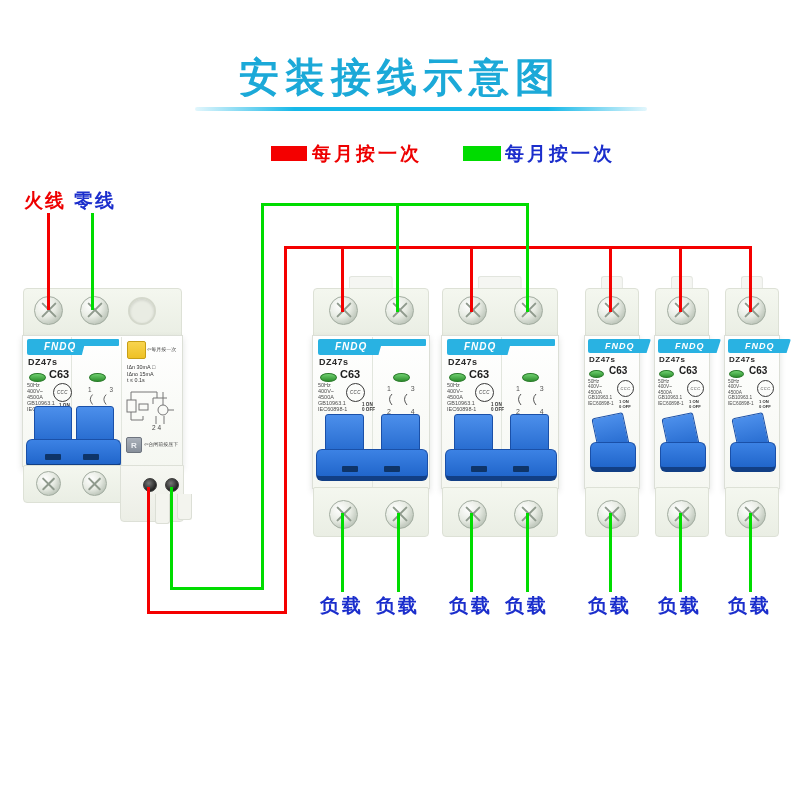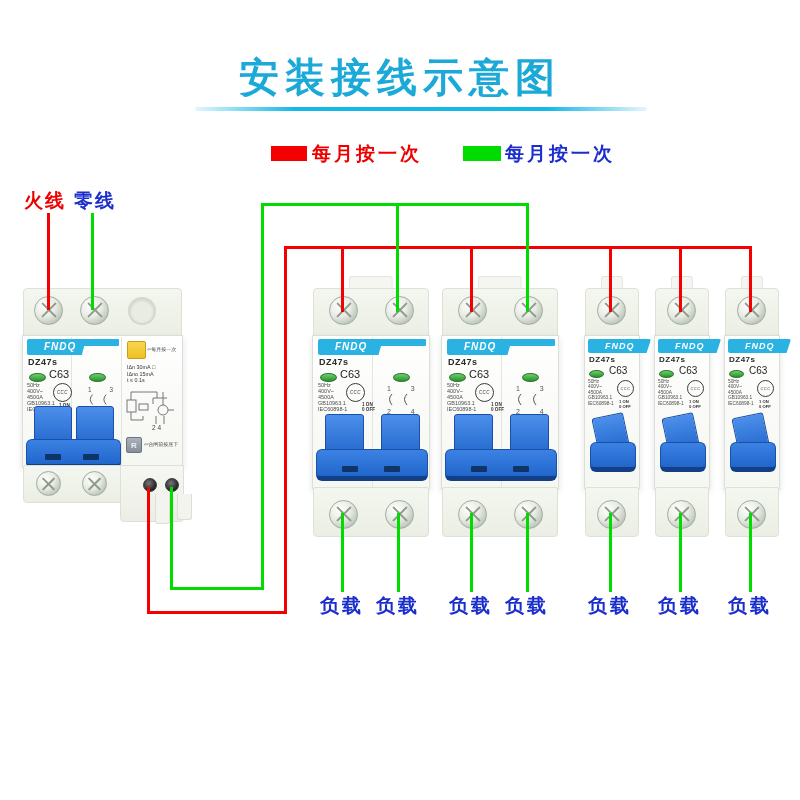--- a/index.html
+++ b/index.html
@@ -56,21 +56,21 @@
   .aux-terminal{position:absolute;width:12px;height:12px;border-radius:50%;
         background:radial-gradient(circle at 40% 35%,#777 0%,#222 70%);border:1px solid #3a3a3a;}
   .prong{position:absolute;background:#f3f4ee;border:1px solid #dcdfd6;border-top:none;border-radius:0 0 3px 3px;}
   .banner{position:absolute;background:var(--banner);color:#ffffff;font-weight:bold;font-style:italic;
           font-size:10px;line-height:16px;padding-left:17px;letter-spacing:1px;
           border-radius:2px;clip-path:polygon(0 0,100% 0,93% 100%,0 100%);}
   .banner-bar{position:absolute;height:7px;background:var(--banner);border-radius:1px;}
   .model{position:absolute;font-size:9px;font-weight:bold;color:#2a2a2a;letter-spacing:.5px;}
   .led{position:absolute;width:15px;height:7px;border-radius:50%;
        background:linear-gradient(180deg,#6fd06f,#2e8f2e);border:1px solid #277a27;}
-  .rating{position:absolute;font-size:11px;font-weight:normal;color:#1d1d1d;}
+  .rating{position:absolute;font-size:11px;font-weight:bold;color:#1d1d1d;}
   .specs{position:absolute;font-size:5.5px;line-height:6px;color:#4c4c4c;}
   .specs-sm{font-size:4.8px;line-height:5.4px;}
   .ccc{position:absolute;width:17px;height:17px;border:1.4px solid #3a3a3a;border-radius:50%;
        font-size:4.5px;font-style:italic;color:#3a3a3a;display:flex;align-items:center;justify-content:center;letter-spacing:.5px;}
   .onoff{position:absolute;font-size:4.6px;line-height:5.4px;color:#333;font-weight:bold;}
   .divider{position:absolute;width:1px;background:#e2e6de;top:48px;}
   .toggle{position:absolute;background:linear-gradient(180deg,#4c8feb,var(--handle));
           border:1px solid #1a50a8;border-radius:3px;}
   .tiebar{position:absolute;background:linear-gradient(180deg,#3c82e4,var(--handle));
           border:1px solid #1a50a8;border-bottom:5px solid #123f85;border-radius:6px;}

